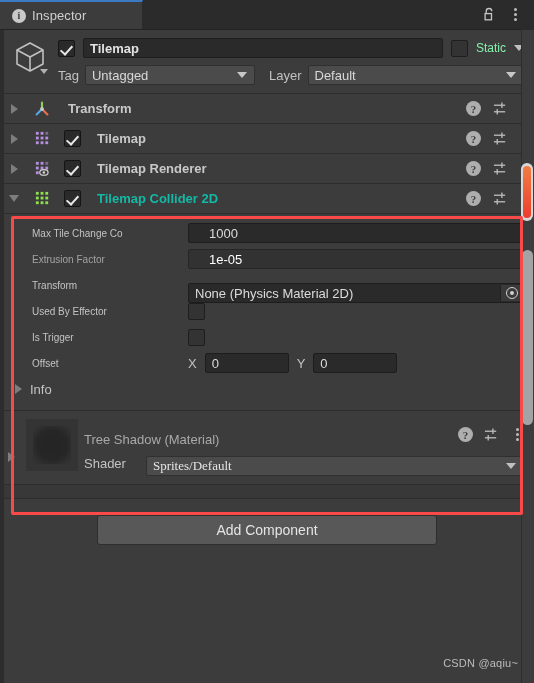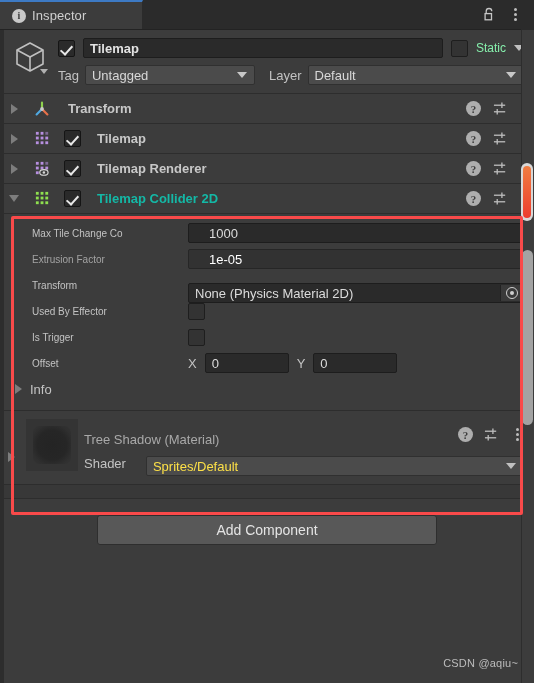--- a/index.html
+++ b/index.html
@@ -313,24 +313,25 @@
   .mat-title-row { display: flex; align-items: center; }
   .mat-title { color: #a9a9a9; font-size: 13px; margin-top: 10px; }
   .mat-actions { margin-left: auto; display: flex; align-items: center; gap: 11px; }
   .shader-row { display: flex; gap: 20px; }
   .shader-lbl { color: #c3c3c3; font-size: 13px; }
   .shader-dd {
     flex: 1; height: 20px;
     background: #4b4b4b;
     border: 1px solid #303030;
     border-radius: 2px;
-    color: #fde047; font-size: 13px;
+    color: #e5e5e5; font-size: 13px;
     padding: 0 22px 0 6px;
     display: flex; align-items: center;
     position: relative;
+    font-family: Liberation Serif, serif;
   }
 
   
   .gap-strip { height: 14px; background: #383838; border-bottom: 1px solid #2d2d2d; }
   .footer {
     background: #3c3c3c;
     padding: 16px 0 0 0;
     height: 100%;
     display: flex;
     flex-direction: column;

